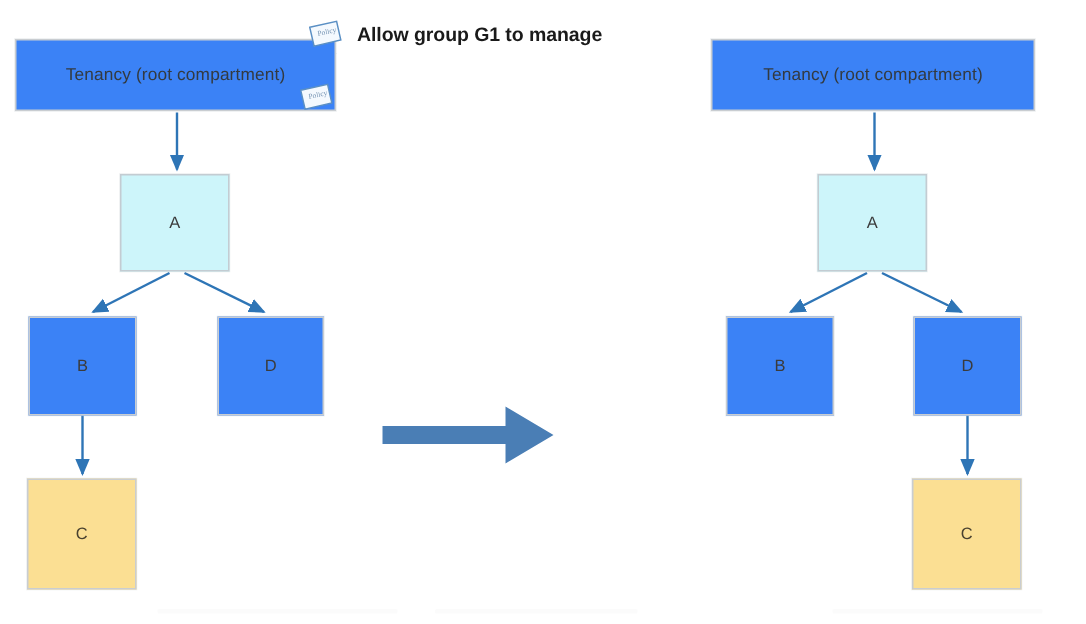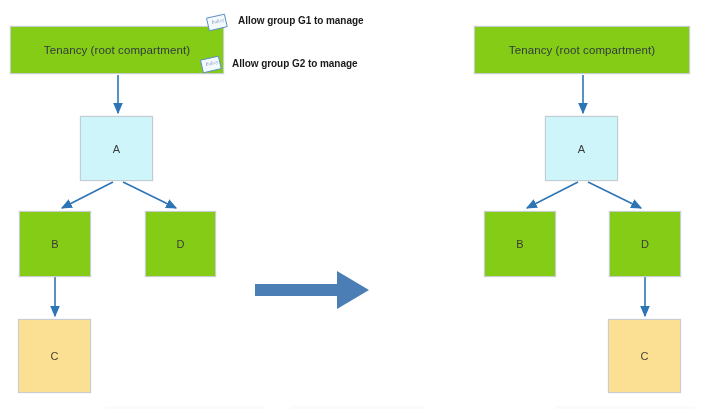--- a/index.html
+++ b/index.html
@@ -14,21 +14,21 @@
     position: relative;
     width: 724px;
     height: 416px;
     background: #ffffff;
     overflow: hidden;
   }
   .box {
     position: absolute;
     box-sizing: border-box;
     border: 1.5px solid #c9cdd1;
-    background: #84cc16;
+    background: #3b82f6;
     display: flex;
     align-items: center;
     justify-content: center;
     color: #3b3b3b;
     font-size: 11px;
     letter-spacing: .1px;
     box-shadow: 0 0 0 0.5px rgba(200,205,210,.35);
   }
   .box.tenancy {
     font-size: 11.5px;
@@ -49,21 +49,21 @@
   svg.wires {
     position: absolute;
     left: 0;
     top: 0;
     width: 724px;
     height: 416px;
     overflow: visible;
   }
   .callout {
     position: absolute;
-    font-size: 10px;
+    font-size: 13px;
     font-weight: bold;
     color: #1a1a1a;
     line-height: 1.32;
     white-space: nowrap;
     letter-spacing: -0.05px;
   }
   .policy-icon {
     position: absolute;
     width: 26px;
     height: 21px;
@@ -141,21 +141,20 @@
   </svg>
   <div class="callout" style="left:238px; top:14px;">
     <div>Allow group G1 to manage</div>
   </div>
 
   <svg class="policy-icon" style="left:198px; top:55px;" viewBox="0 0 26 21" xmlns="http://www.w3.org/2000/svg">
     <path class="pg" d="M2.5,5.2 L20.4,1.2 L23.2,13.6 L5.4,17.8 Z"></path>
     <text class="pgtxt" x="8" y="11" transform="rotate(-12 8 11)">Policy</text>
   </svg>
   <div class="callout" style="left:232px; top:57px;">
-    <div>Allow group G2 to manage</div>
   </div>
 
   <svg class="bigarrow" style="left:253px; top:267px;" width="120" height="46" viewBox="0 0 120 46" xmlns="http://www.w3.org/2000/svg">
     <path d="M2,17 L84,17 L84,4 L116,23 L84,42 L84,29 L2,29 Z" fill="#4A7EB5"></path>
   </svg>
 
   <div class="box tenancy" style="left:474px; top:26px; width:216px; height:48px;">
     <span class="lbl">Tenancy (root compartment)</span>
   </div>
 

